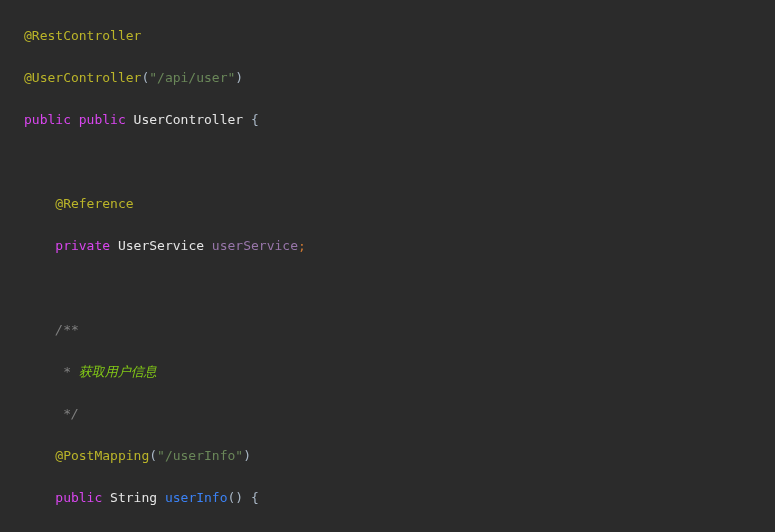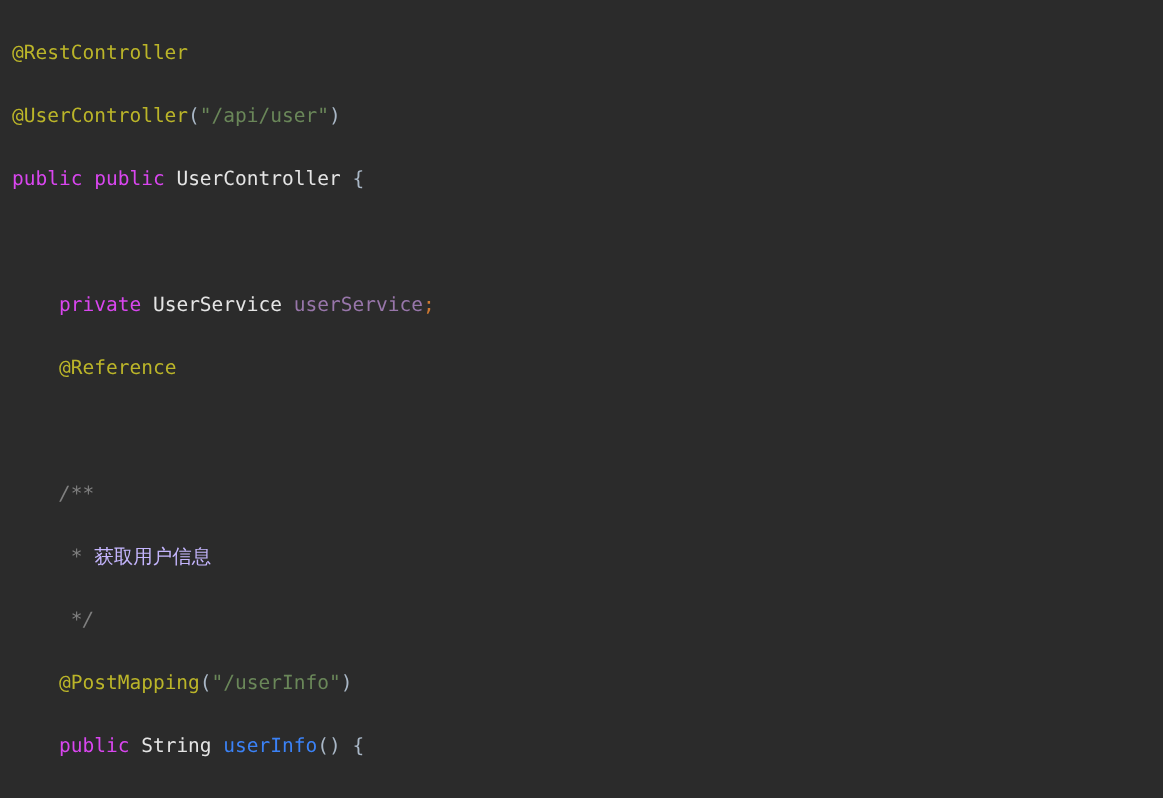--- a/index.html
+++ b/index.html
@@ -11,44 +11,44 @@
       color: #a9b7c6;
       width: 775px;
       height: 532px;
       overflow: hidden;
     }
     .editor {
       padding: 4px 0;
       white-space: pre;
     }
     .line {
-      padding-left: 8px;
+      padding-left: 24px;
       position: relative;
     }
     .annotation { color: #bbb529; }
     .keyword { color: #d946ef; }
     .string { color: #6a8759; }
     .type { color: #e5e5e5; }
     .method-decl { color: #3b82f6; }
     .field { color: #9876aa; }
     .comment { color: #808080; font-style: italic; }
-    .comment-cn { color: #c4b5fd; }
+    .comment-cn { color: #84cc16; font-style: italic; }
     .semicolon { color: #cc7832; }
     .punct { color: #a9b7c6; }
   </style>
 </head>
 <body>
 
 <div class="editor">
 <div class="line"><span class="annotation">@RestController</span></div>
 <div class="line"><span class="annotation">@UserController</span><span class="punct">(</span><span class="string">"/api/user"</span><span class="punct">)</span></div>
 <div class="line"><span class="keyword">public</span> <span class="keyword">public</span> <span class="type">UserController</span> <span class="punct">{</span></div>
 <div class="line"> </div>
+<div class="line">    <span class="annotation">@Reference</span></div>
 <div class="line">    <span class="keyword">private</span> <span class="type">UserService</span> <span class="field">userService</span><span class="semicolon">;</span></div>
-<div class="line">    <span class="annotation">@Reference</span></div>
 <div class="line"> </div>
 <div class="line">    <span class="comment">/**</span></div>
 <div class="line">    <span class="comment"> * </span><span class="comment-cn">获取用户信息</span></div>
 <div class="line">    <span class="comment"> */</span></div>
 <div class="line">    <span class="annotation">@PostMapping</span><span class="punct">(</span><span class="string">"/userInfo"</span><span class="punct">)</span></div>
 <div class="line">    <span class="keyword">public</span> <span class="type">String</span> <span class="method-decl">userInfo</span><span class="punct">()</span> <span class="punct">{</span></div>
 <div class="line">         </div>
 
 
 

